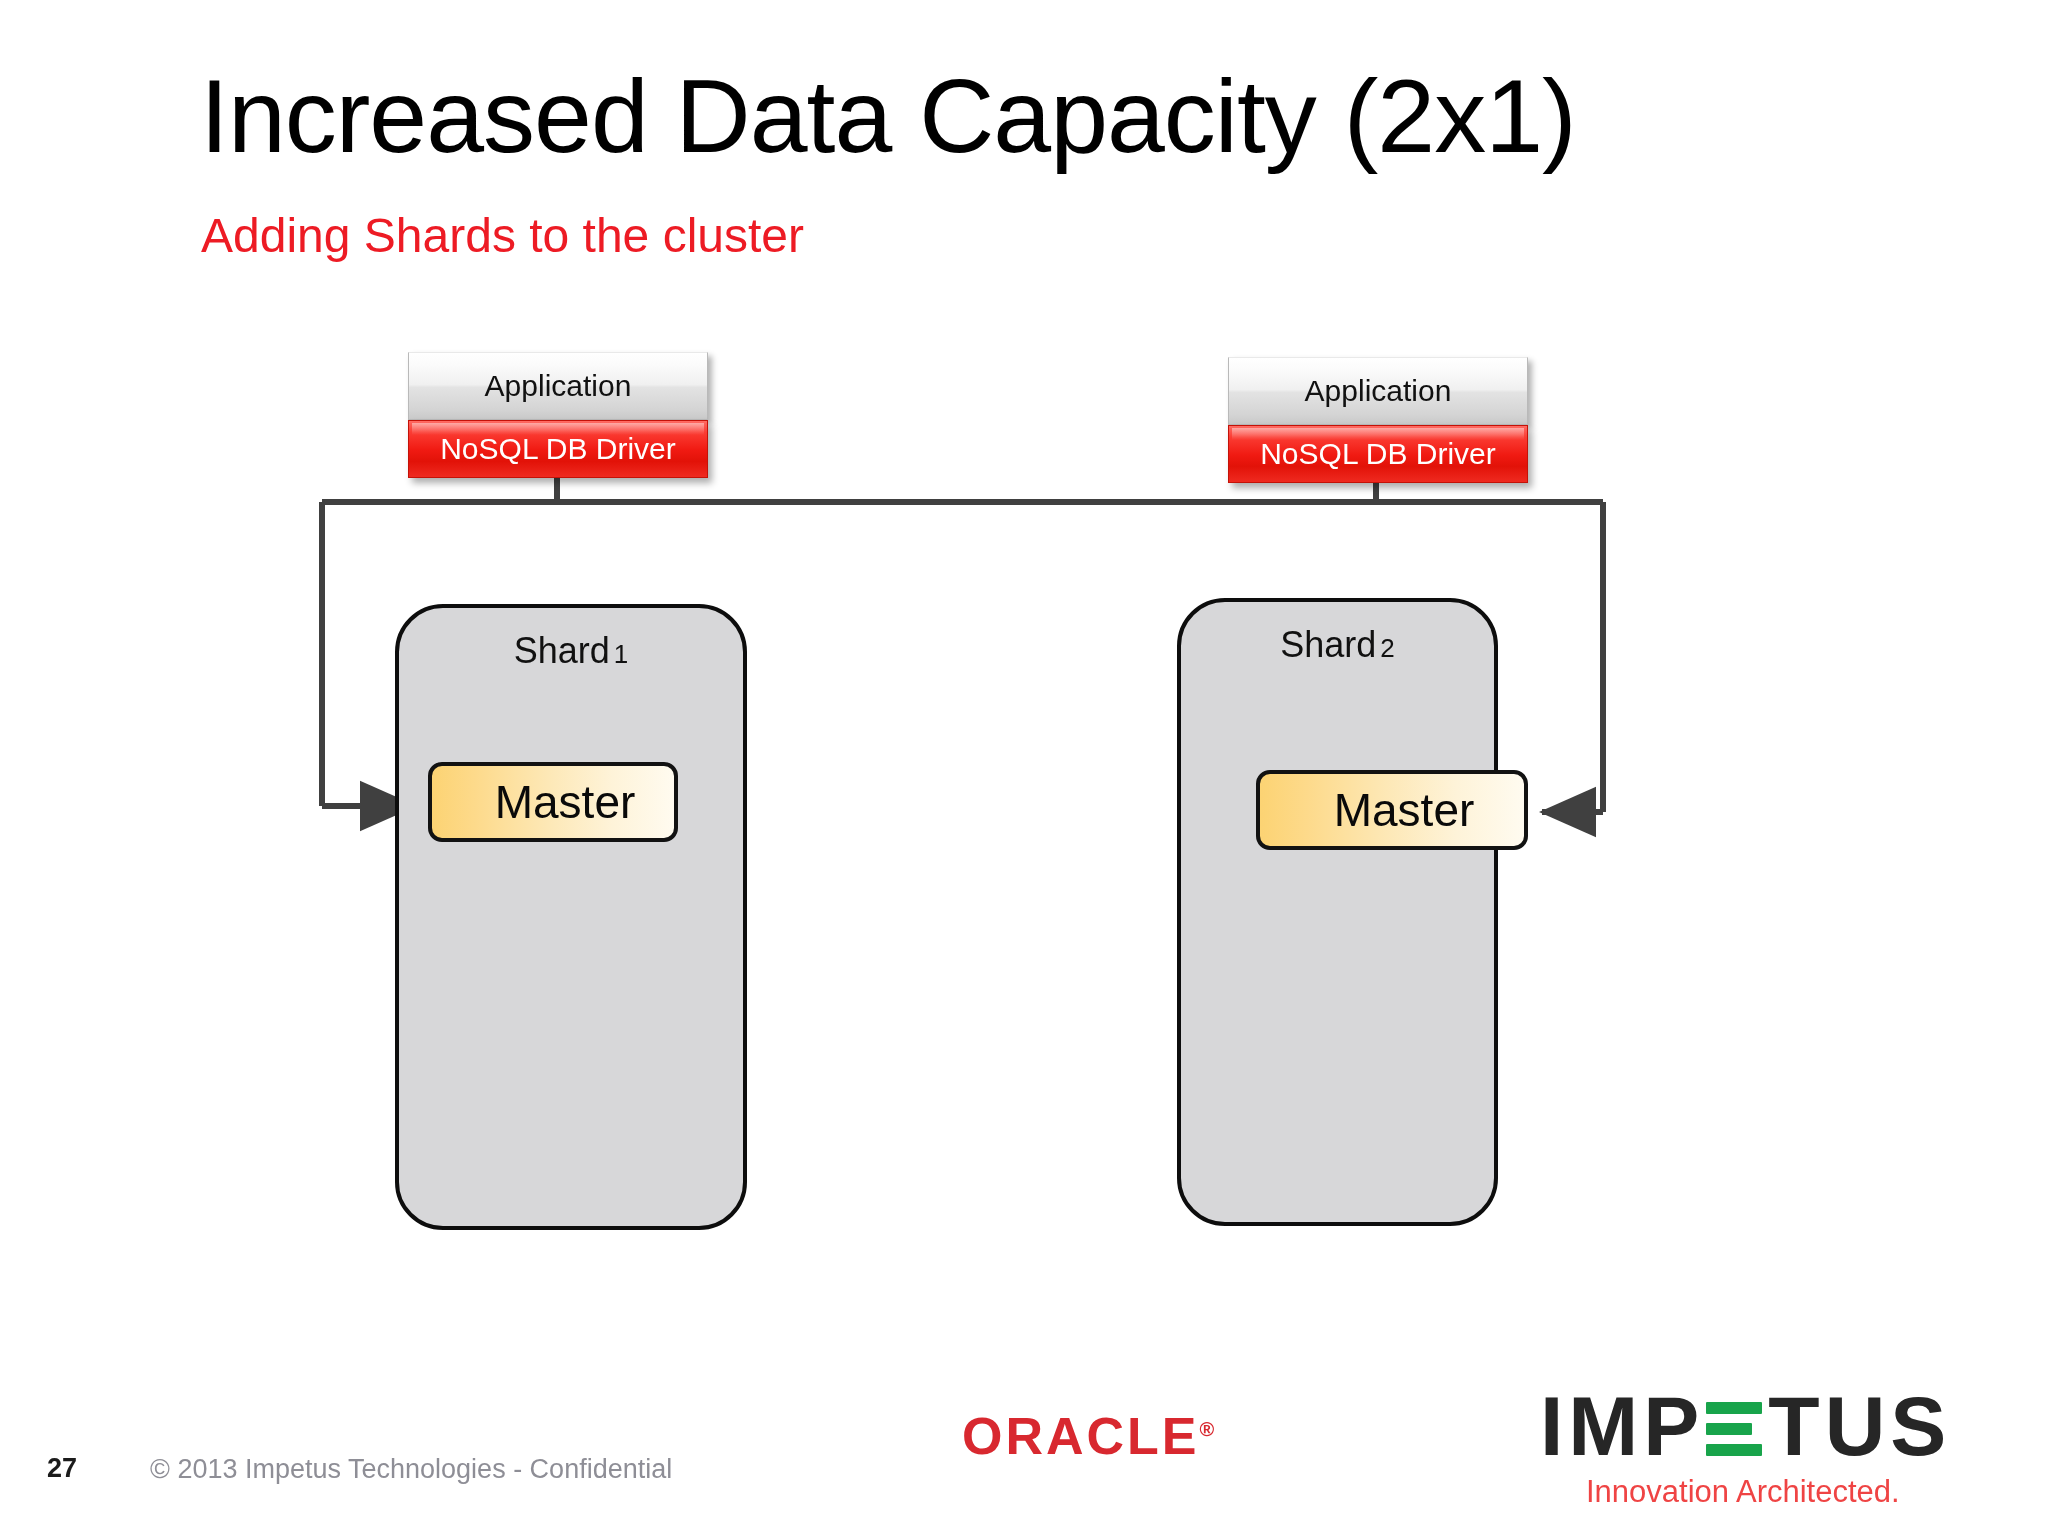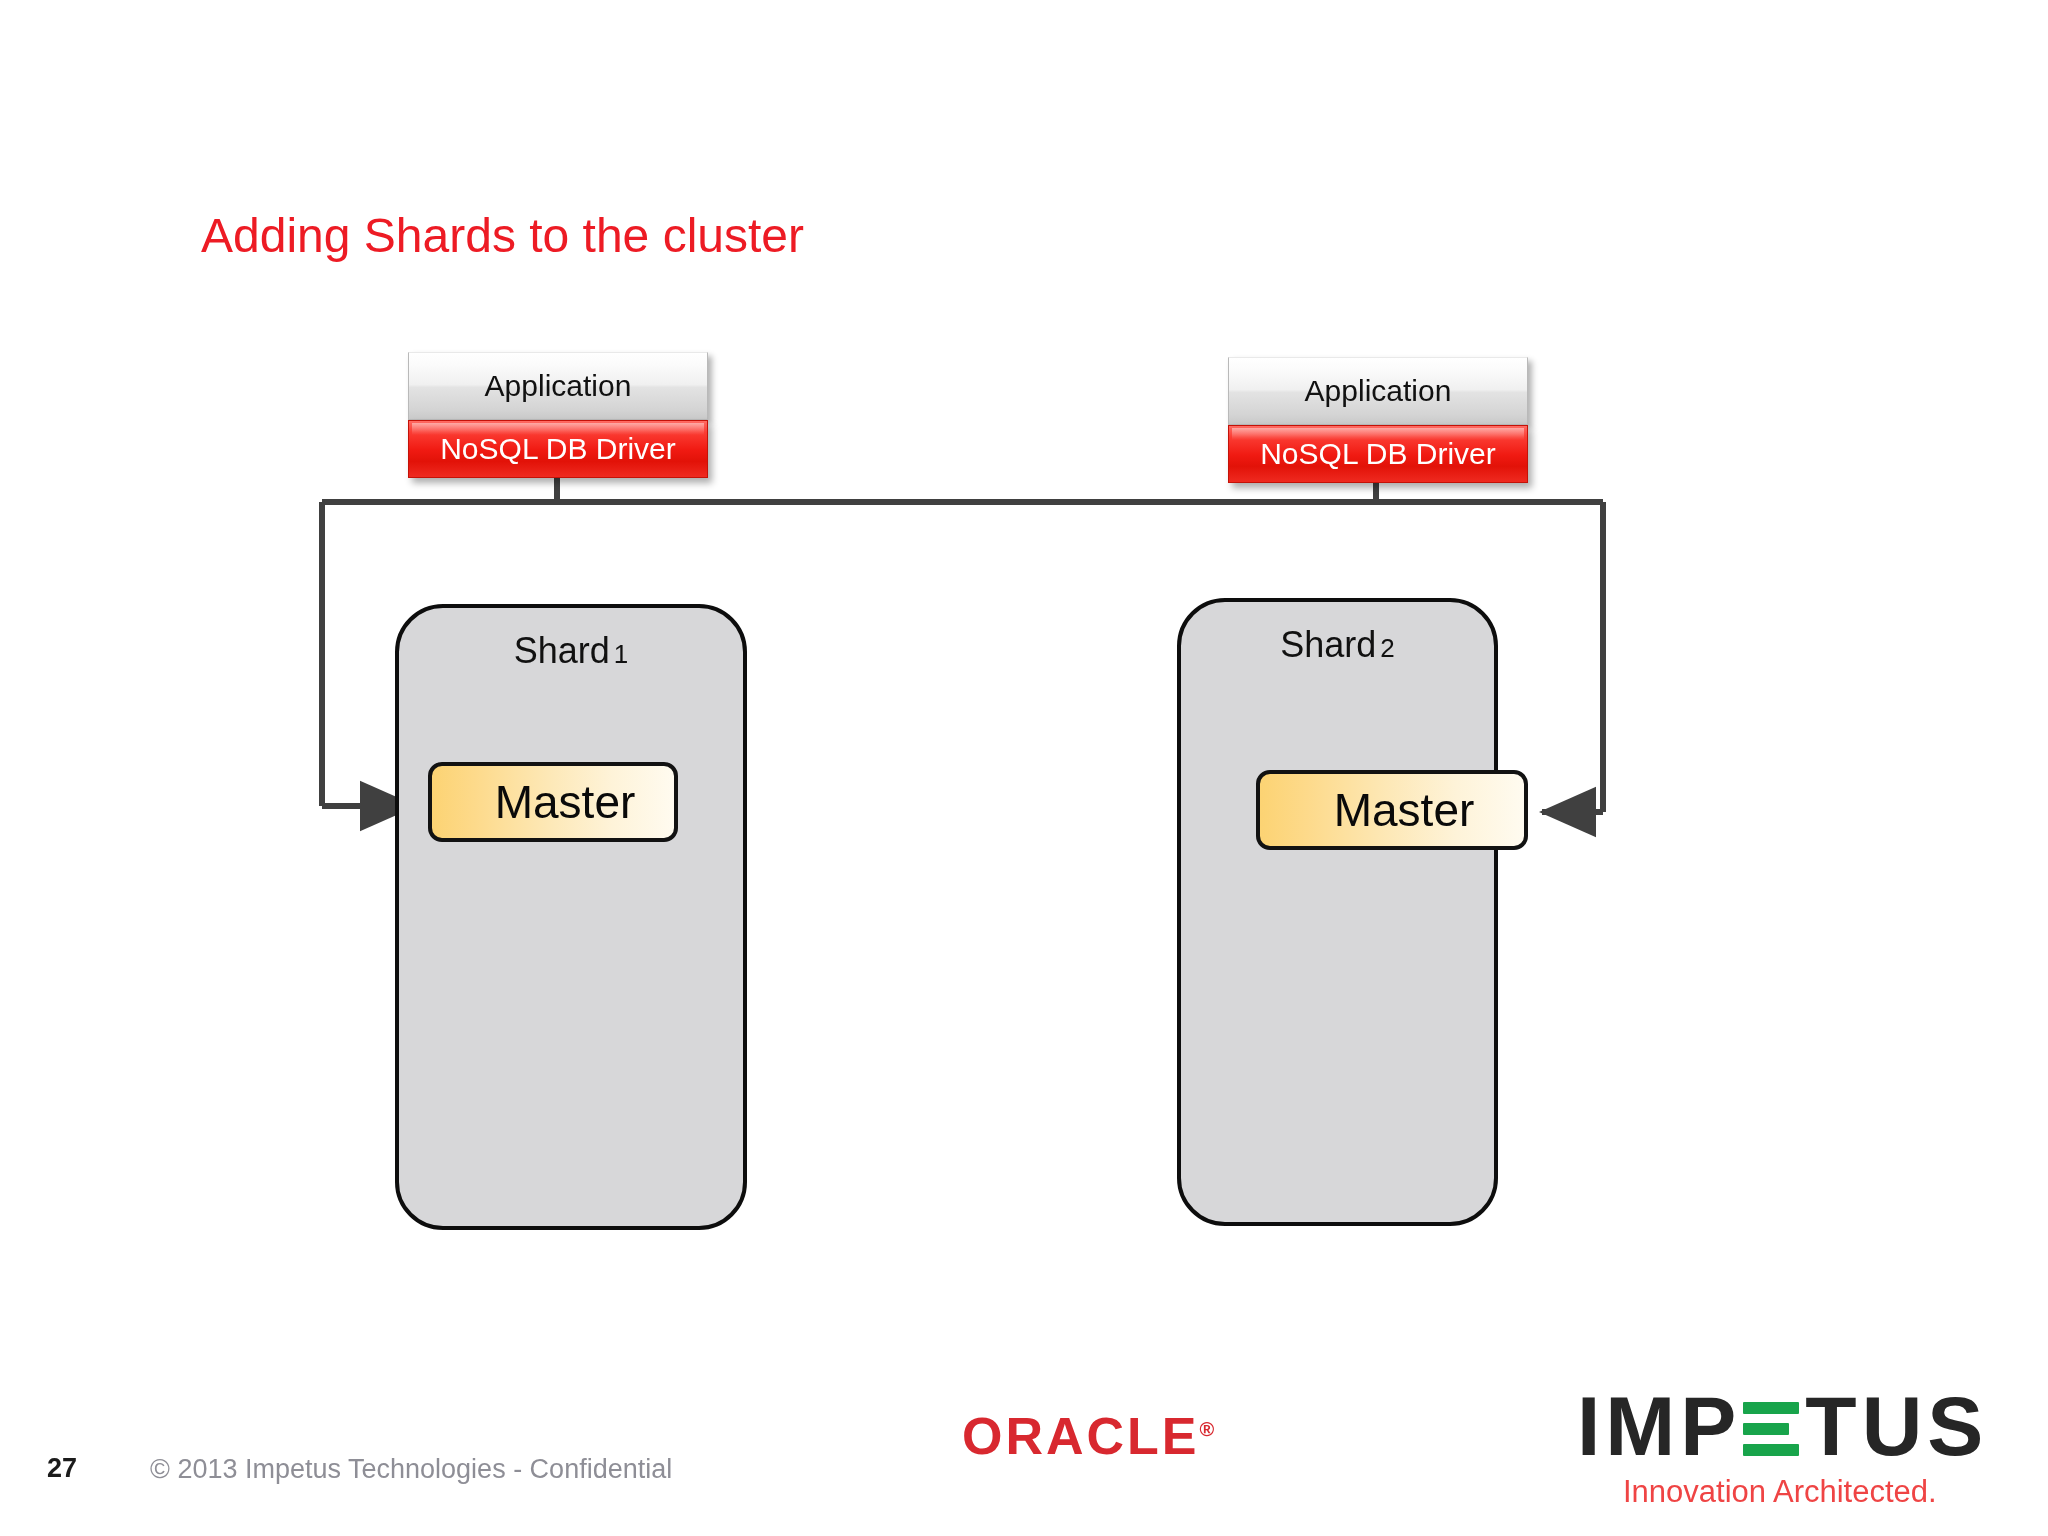--- a/index.html
+++ b/index.html
@@ -120,21 +120,21 @@
   .oracle{
     position:absolute;left:962px;top:1406px;
     font-family:"Liberation Sans", sans-serif;
     font-size:52px;font-weight:700;letter-spacing:3px;
     color:#D8282F;
     white-space:nowrap;
   }
   .oracle .reg{font-size:20px;vertical-align:super;letter-spacing:0;}
 
   
-  .impetus{position:absolute;left:1540px;top:1378px;width:470px;height:130px;margin-left:37px;}
+  .impetus{position:absolute;left:1540px;top:1378px;width:470px;height:130px;}
   .imp-word{
     position:absolute;left:0;top:0;
     font-family:"Liberation Sans", sans-serif;
     font-size:84px;font-weight:700;letter-spacing:5px;
     color:#262626;
     white-space:nowrap;
     display:flex;align-items:center;
   }
   .ebars{
     display:inline-flex;flex-direction:column;justify-content:center;gap:9px;
@@ -147,20 +147,21 @@
     font-family:"Liberation Sans", sans-serif;
     font-size:31px;color:#ef4444;
     white-space:nowrap;
   }
 </style>
 </head>
 <body>
 
 <div class="slide">
 
+  <div class="title">Increased Data Capacity (2x1)</div>
   <div class="subtitle">Adding  Shards to the cluster</div>
 
   <svg class="wires" viewBox="0 0 2048 1536" width="2048" height="1536">
     <defs>
       <marker id="arrowR" markerWidth="10" markerHeight="10" refX="9" refY="5" orient="auto" markerUnits="strokeWidth">
         <path d="M0,0.8 L9.5,5 L0,9.2 z" fill="#404040"></path>
       </marker>
       <marker id="arrowL" markerWidth="10" markerHeight="10" refX="9" refY="5" orient="auto" markerUnits="strokeWidth">
         <path d="M0,0.8 L9.5,5 L0,9.2 z" fill="#404040"></path>
       </marker>

